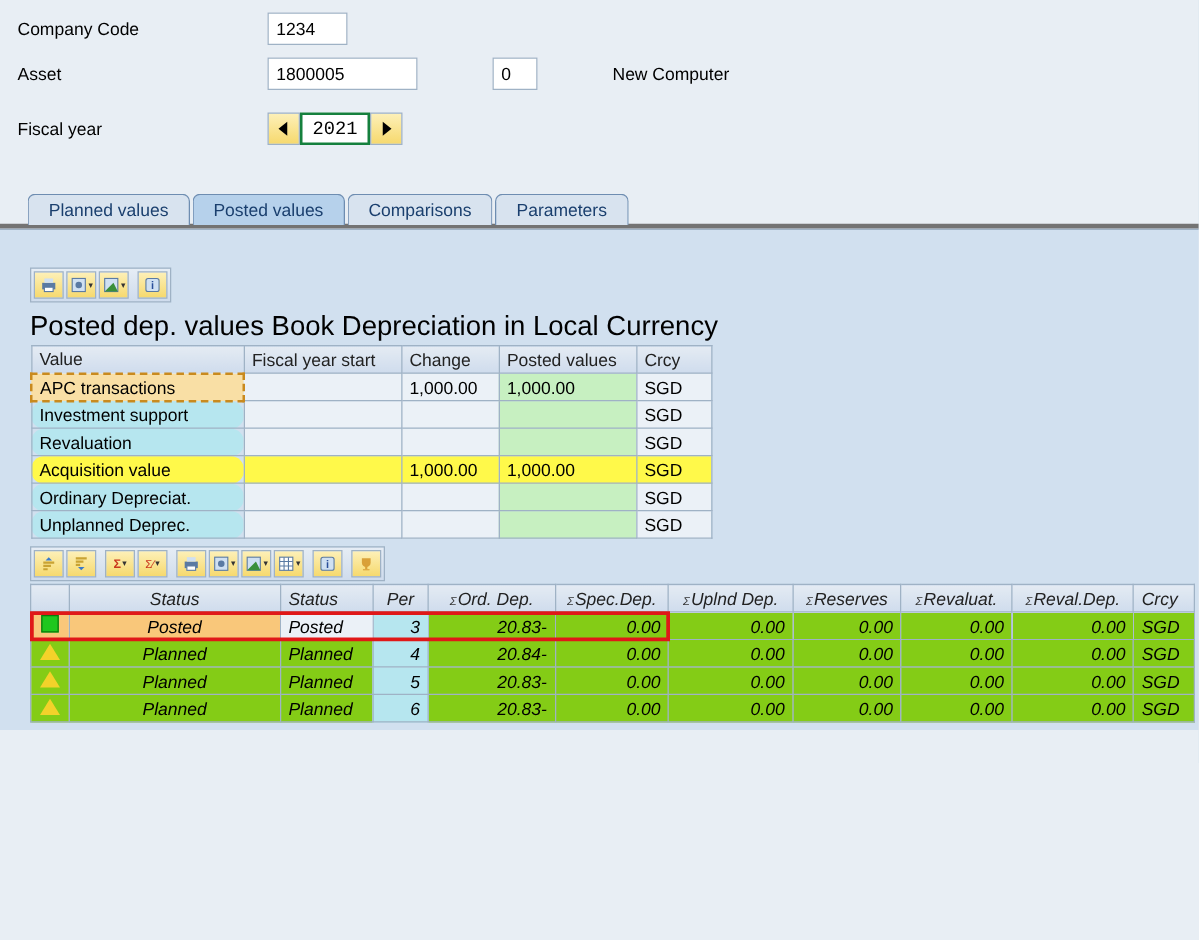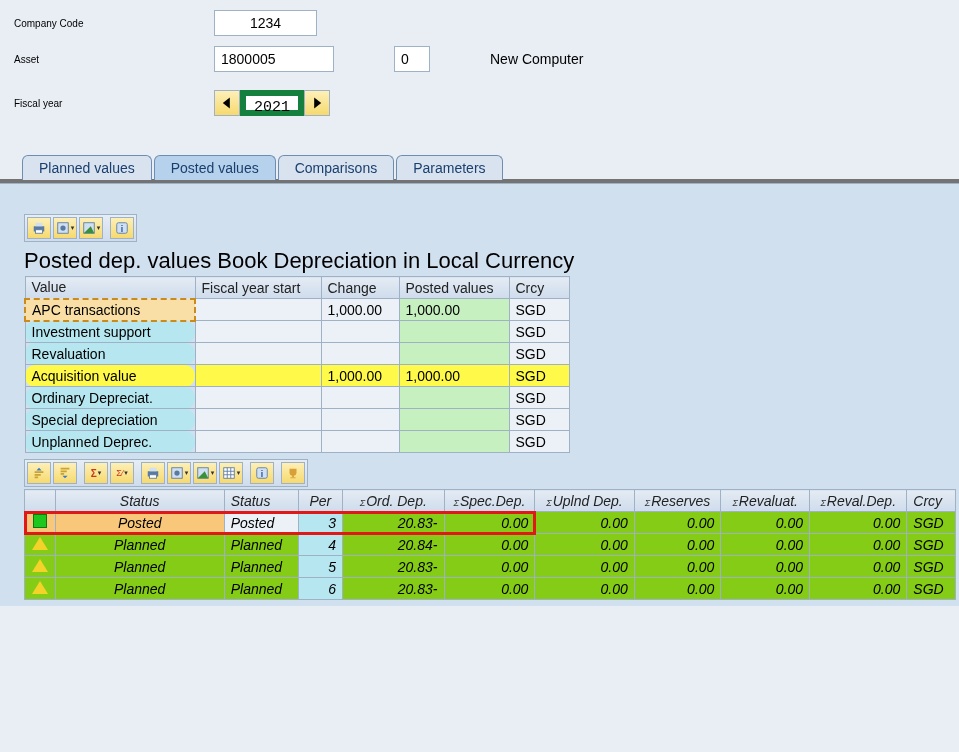--- a/index.html
+++ b/index.html
@@ -7,38 +7,38 @@
     font-family: Arial, Helvetica, sans-serif;
     font-size: 13px;
     background: #e8eef4;
     color: #000;
     width: 959px;
     height: 752px;
     overflow: hidden;
   }
   .header-area { padding: 10px 14px 8px; }
   .form-row { display: flex; align-items: center; margin-bottom: 10px; }
-  .form-label { width: 200px; font-size: 10px; }
+  .form-label { width: 200px; font-size: 14px; }
   .text-input {
     border: 1px solid #9fb2c5;
     background: #fff;
     padding: 3px 6px;
     font-size: 14px;
     height: 26px;
   }
   .fiscal-row { margin-top: 18px; display:flex; align-items:center;}
   .nav-btn {
     width: 26px; height: 26px;
     border: 1px solid #9fb2c5;
     background: linear-gradient(#fdf0b8,#f6d96e);
     display:inline-flex; align-items:center; justify-content:center;
     cursor:pointer; margin:0;
   }
   .fiscal-disp {
-    border:6px solid #15803d; background:#fff; padding:2px 8px;
+    border:2px solid #15803d; background:#fff; padding:2px 8px;
     font-size:15px; display:inline-block; height:26px; line-height:20px;
     margin:0;
     font-family: "Courier New", monospace;
   }
   .tabstrip {
     display:flex; align-items:flex-end;
     padding: 20px 0 0 22px;
     border-bottom: 4px solid #737373;
   }
   .tab {
@@ -140,21 +140,21 @@
   .small-sigma { font-size:9px; color:#333; margin-right:1px;}
   .c-per { background:#b6e6ef !important; text-align:right !important;}
   svg.ticon { width:14px; height:14px; }
 </style>
 </head>
 <body>
 
 <div class="header-area">
   <div class="form-row">
     <div class="form-label">Company Code</div>
-    <input class="text-input" style="width: 103px; text-align: center;" value="1234">
+    <input class="text-input" style="width: 64px;" value="1234">
   </div>
   <div class="form-row">
     <div class="form-label">Asset</div>
     <input class="text-input" style="width: 120px;" value="1800005">
     <span style="width:60px"></span>
     <input class="text-input" style="width: 36px;" value="0">
     <span style="width:60px"></span>
     <span style="font-size:14px">New Computer</span>
   </div>
   <div class="form-row fiscal-row">
@@ -256,27 +256,20 @@
             <td>SGD</td>
           </tr>
           <tr>
             <td class="col-label">Ordinary Depreciat.</td>
             <td class="num"></td>
             <td class="num"></td>
             <td class="num col-posted-green"></td>
             <td>SGD</td>
           </tr>
           <tr>
-            <td class="col-label">Special depreciation</td>
-            <td class="num"></td>
-            <td class="num"></td>
-            <td class="num col-posted-green"></td>
-            <td>SGD</td>
-          </tr>
-          <tr>
             <td class="col-label">Unplanned Deprec.</td>
             <td class="num"></td>
             <td class="num"></td>
             <td class="num col-posted-green"></td>
             <td>SGD</td>
           </tr>
         </tbody>
   </table>
 
   <div class="grid2-wrap">

